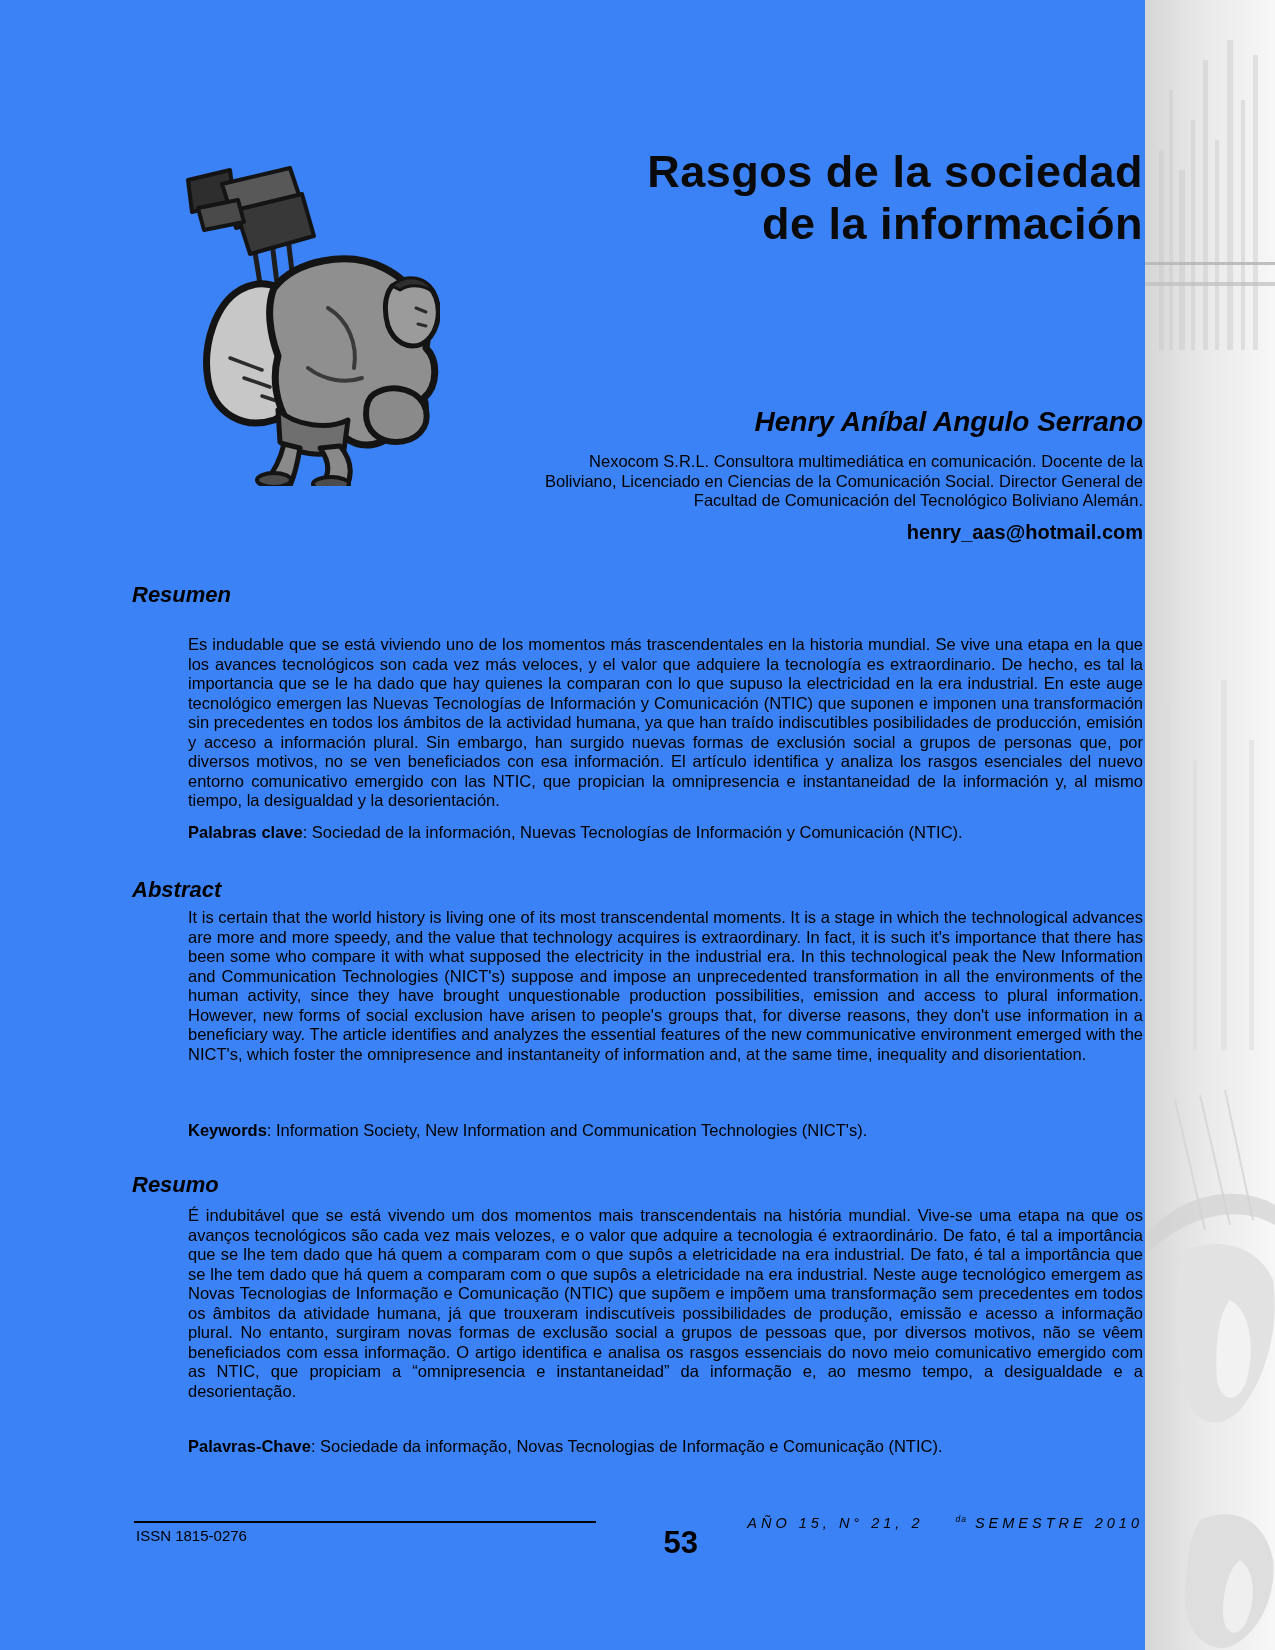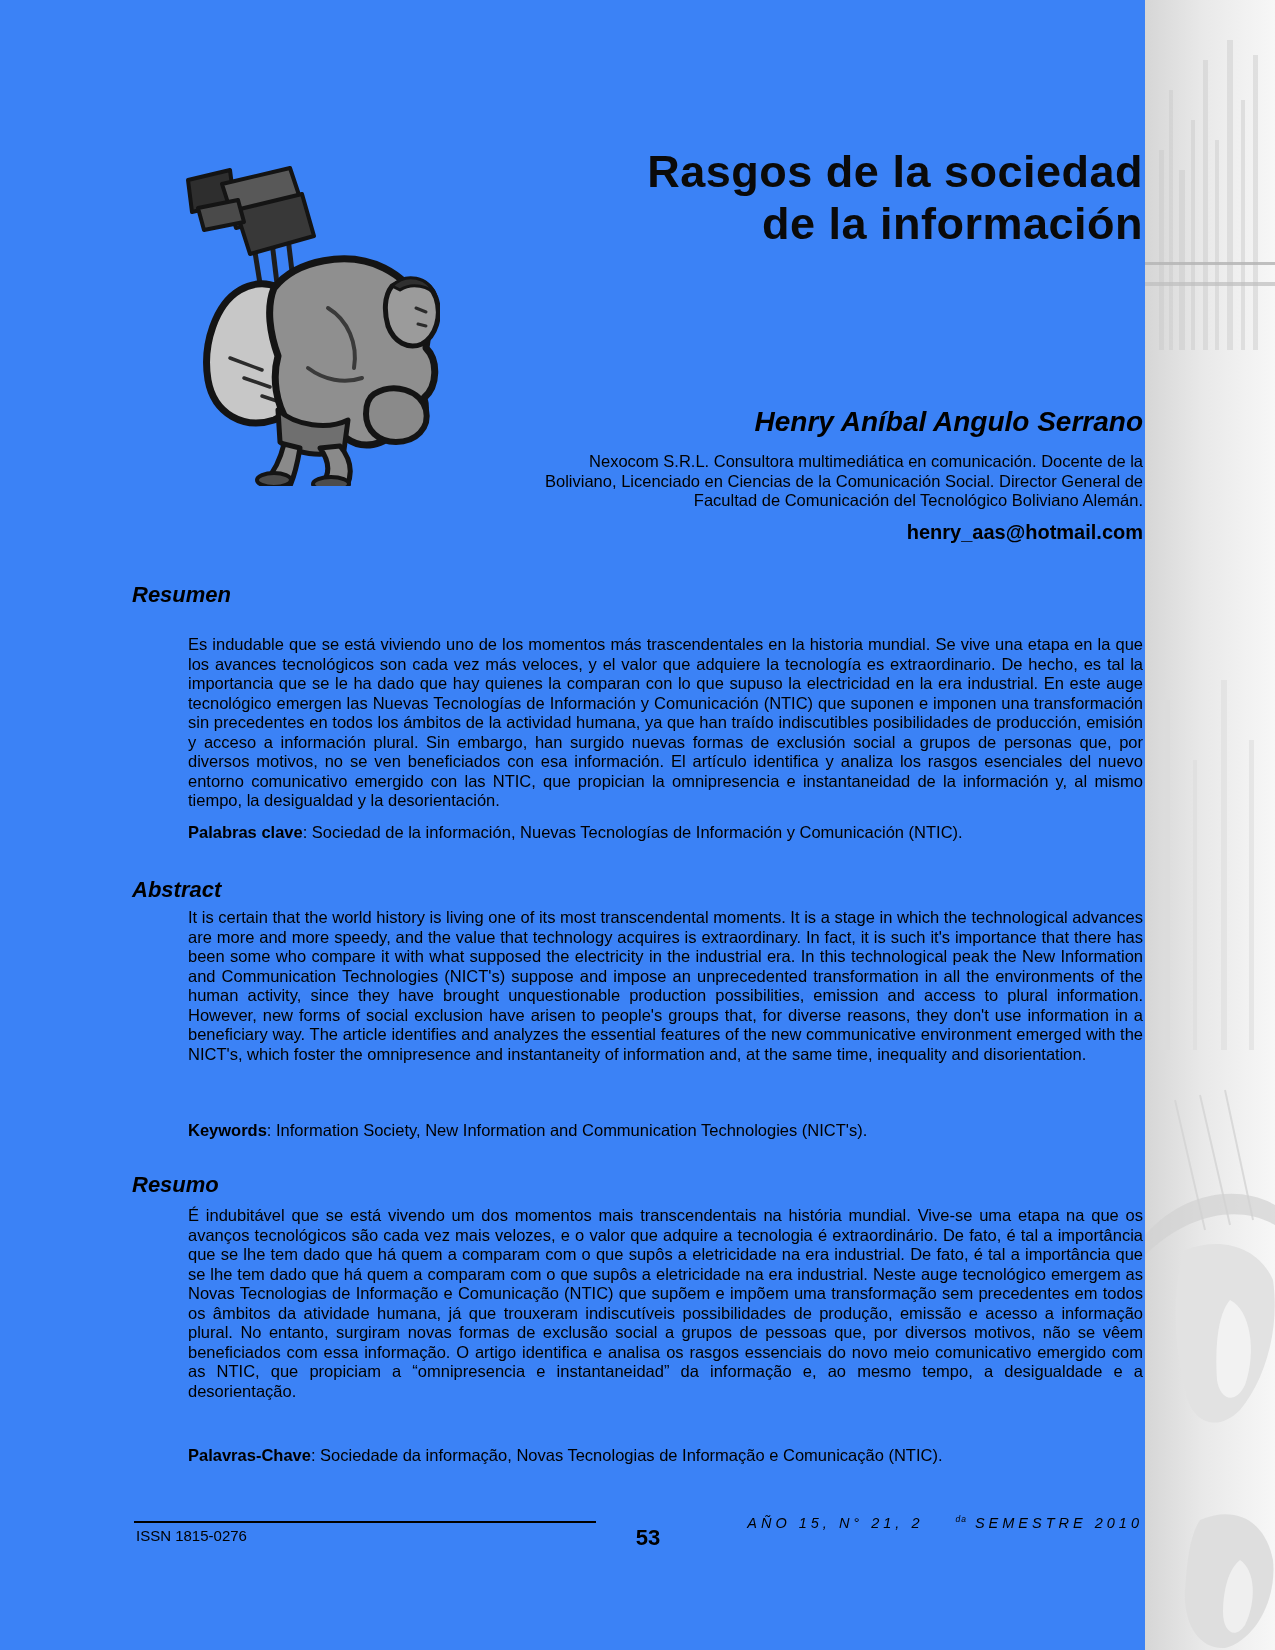--- a/index.html
+++ b/index.html
@@ -55,26 +55,26 @@
   .keywords b { font-weight:bold; }
 
   #resumen-heading { top:574px;margin-top:8px; }
   #resumen-body    { top:610px;margin-top:25px; }
   #resumen-keywords{ top:823px; }
   #abstract-heading{ top:877px; }
   #abstract-body   { top:908px; }
   #abstract-keywords{ top:1121px; }
   #resumo-heading  { top:1172px; }
   #resumo-body     { top:1206px; }
-  #resumo-keywords { top:1437px;margin-top:9px; }
+  #resumo-keywords { top:1437px; }
 
   
   .footer-rule { position:absolute; left:134px; top:1521px; width:462px; height:2px; background:#000; }
   .footer-issn { position:absolute; left:136px; top:1527px; font-size:15px; }
-  .footer-page { position:absolute; left:598px; top:1525px; width:100px; text-align:center; font-weight:bold; font-size:22px; }
+  .footer-page { position:absolute; left:598px; top:1525px; width:100px; text-align:right; font-weight:bold; font-size:31px; }
   .footer-issue {
     position:absolute; right:132px; top:1514px;
     font-size:14.5px; font-style:italic; letter-spacing:4px; white-space:nowrap;
   }
   .footer-issue sup { font-size:8.5px; letter-spacing:1px;padding-left:32px; }
 </style>
 </head>
 <body>
 
 <div class="page">

